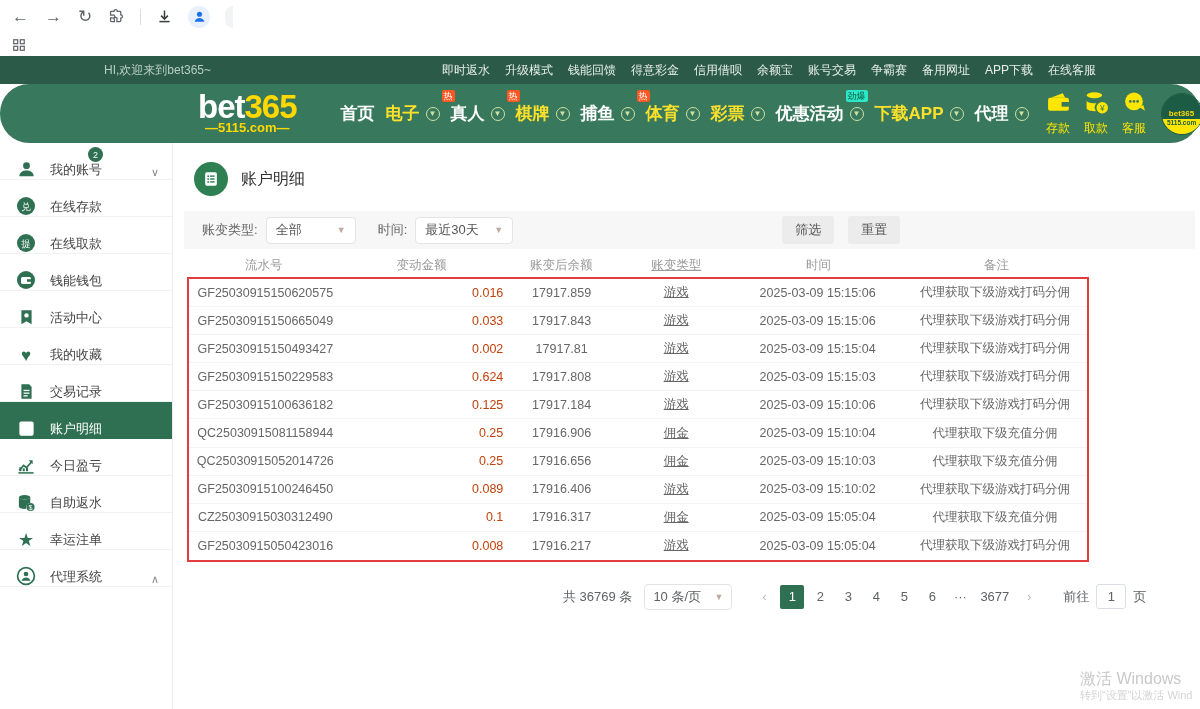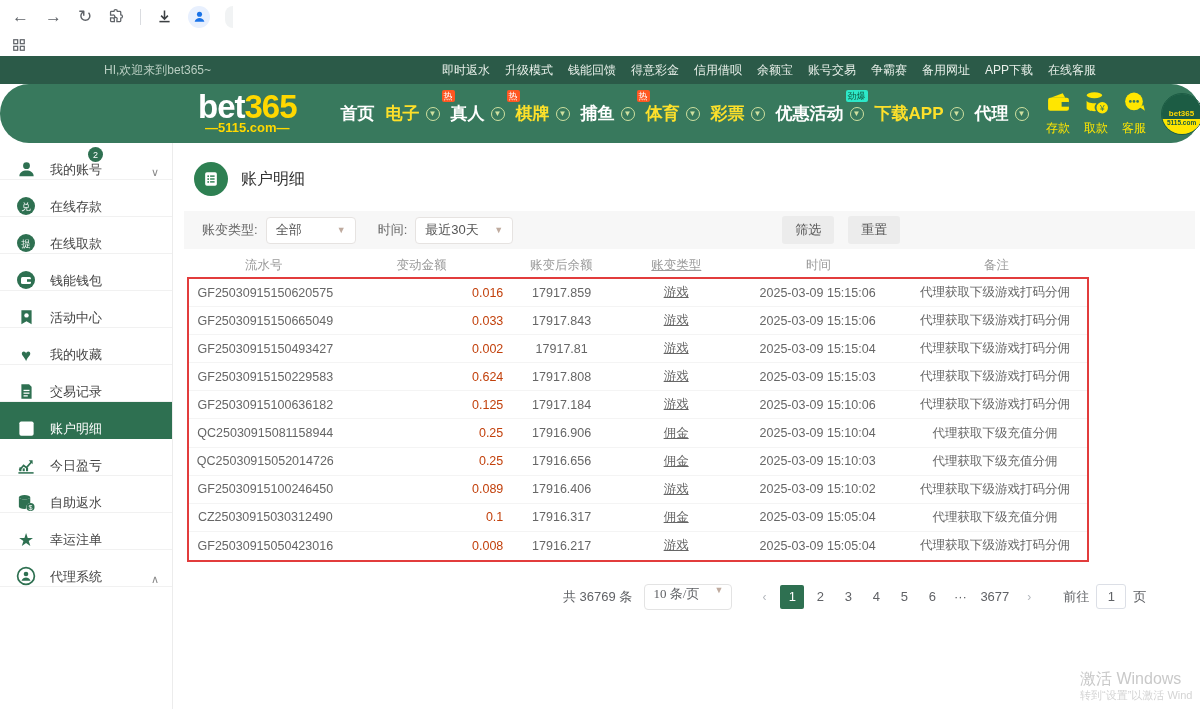--- a/index.html
+++ b/index.html
@@ -73,21 +73,21 @@
   .t-head { display:flex; height:23px; align-items:center; color:#9a9a9a; }
   .t-body { border:2px solid #e23c3c; }
   .t-row { display:flex; height:28.1px; align-items:center; color:#666; border-bottom:1px solid #f4f4f4; background:#fff; }
   .t-row:last-child { border-bottom:none; }
   .tc { text-align:center; overflow:hidden; white-space:nowrap; }
   .c1{width:17%;} .c2{width:18%;} .c3{width:13%;} .c4{width:12.5%;text-decoration:underline;} .c5{width:19%;} .c6{width:20.5%;}
   .t-row .c2 { color:#c2410c;text-align:right; }
 
   
   .pagination { display:flex; align-items:center; margin-top:22px; padding-left:390px; gap:12px; font-size:13px; color:#606266; }
-  .pp-sel { width:88px; height:26px; background:#fff; border:1px solid #e3e3e3; border-radius:4px; display:flex; align-items:flex-start; justify-content:space-between; padding:0 8px; cursor:pointer; color:#606266;font-family:Liberation Serif, serif; }
+  .pp-sel { width:88px; height:26px; background:#fff; border:1px solid #e3e3e3; border-radius:4px; display:flex; align-items:center; justify-content:space-between; padding:0 8px; cursor:pointer; color:#606266; }
   .pager { display:flex; align-items:center; gap:4px; margin-left:8px; }
   .pg { min-width:24px; height:24px; padding:0 4px; display:flex; align-items:center; justify-content:center; cursor:pointer; color:#606266; border-radius:2px; }
   .pg.active { background:#2e7051; color:#fff; }
   .pg-arrow { color:#b3b7bd; font-size:12px; }
   .goto { display:flex; align-items:center; gap:7px; margin-left:10px; }
   .goto-input { width:30px; height:25px; border:1px solid #dcdfe6; border-radius:3px; text-align:center; font-size:13px; color:#606266; font-family:inherit; }
 
   
   .watermark { position:absolute; right:0; bottom:6px; width:120px; overflow:hidden; text-align:left; line-height:1.25; pointer-events:none; }
   .wm1 { color:#c9c9c9; font-size:16px; white-space:nowrap; }

